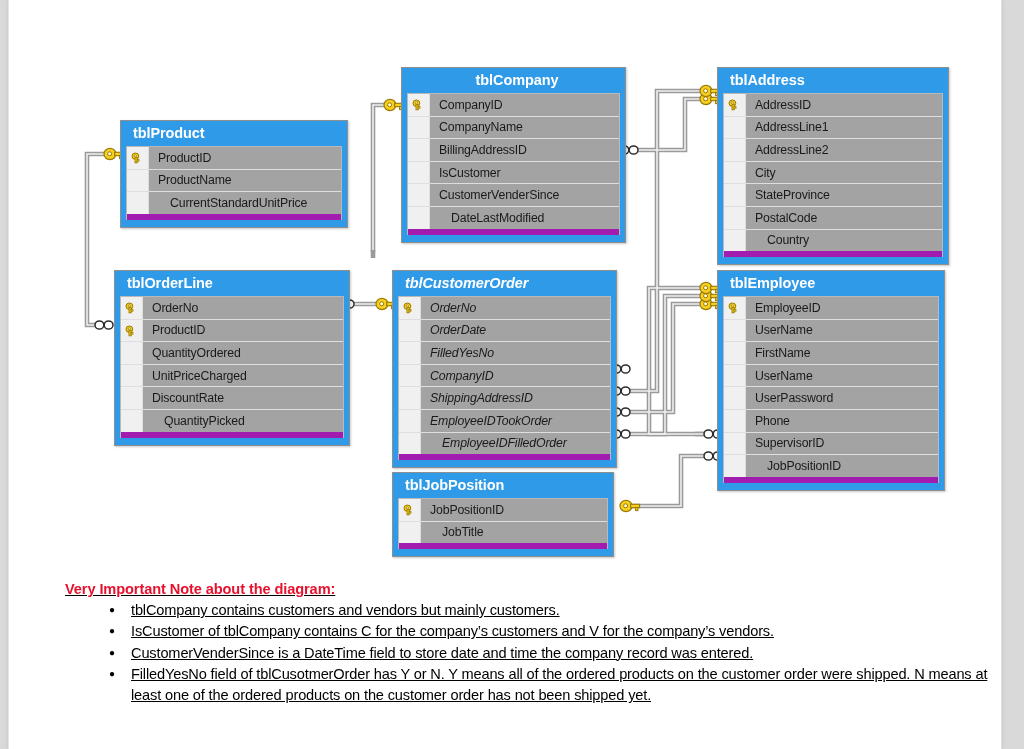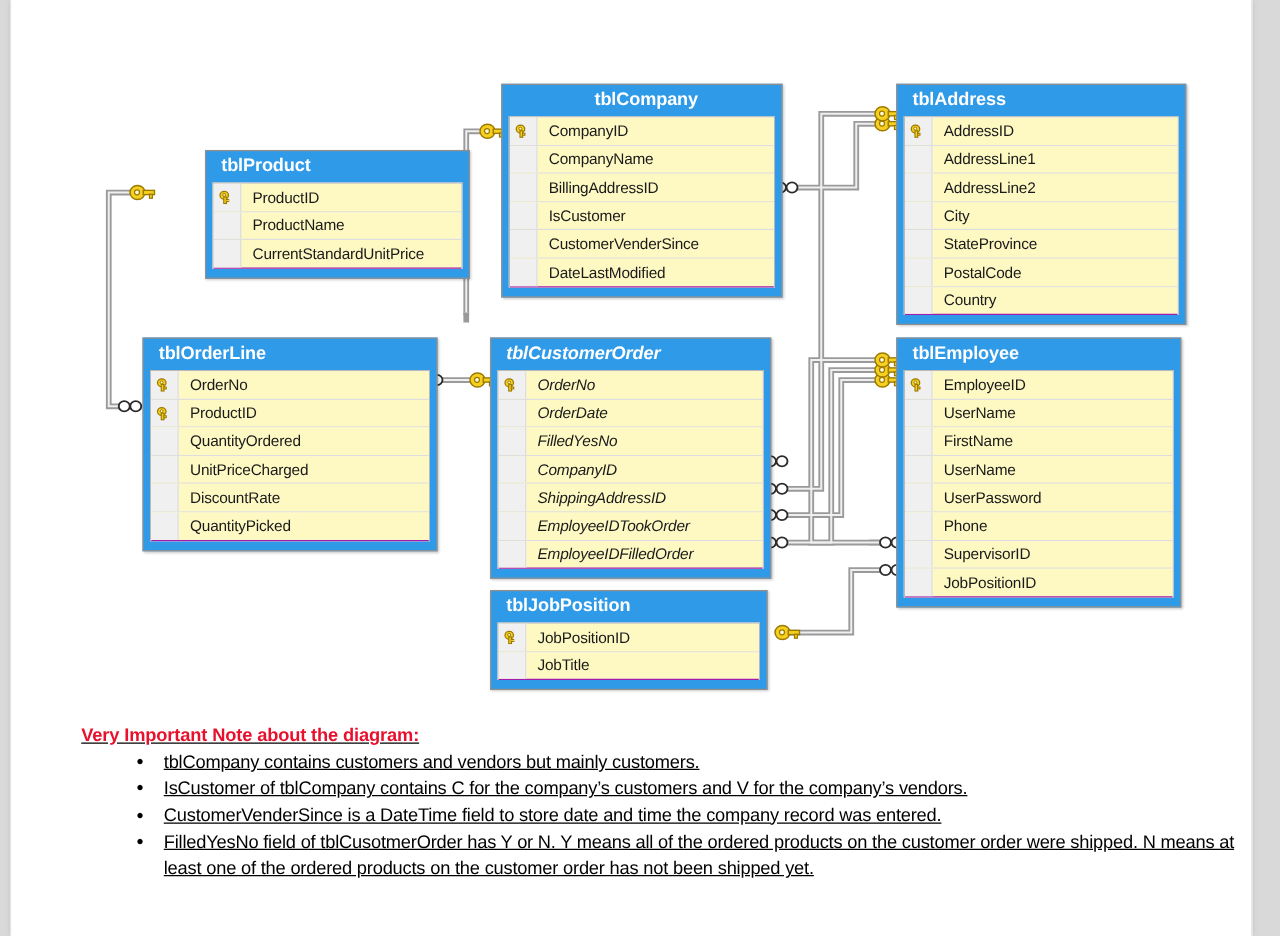--- a/index.html
+++ b/index.html
@@ -67,23 +67,23 @@
   .tbl-body {
     background: #ffffff;
     border: 1px solid #b9b9b9;
     border-bottom: none;
   }
   .fld {
     display: flex;
     align-items: center;
     height: 21.6px;
     border-bottom: 1px solid #dedede;
-    background: #fef9c3;
-  }
-  .fld:last-child { border-bottom: 1px solid #a21caf; }
+    background: #a3a3a3;
+  }
+  .fld:last-child { border-bottom: 6px solid #a21caf; gap: 12px; }
   .gutter {
     width: 22px;
     min-width: 22px;
     height: 100%;
     background: #f0f0f0;
     border-right: 1px solid #dedede;
     display: flex;
     align-items: center;
     justify-content: center;
     box-sizing: border-box;
@@ -211,21 +211,21 @@
       <use href="#infGlyph" transform="translate(620,150)"></use>
       <use href="#infGlyph" transform="translate(612,369)"></use>
       <use href="#infGlyph" transform="translate(612,391)"></use>
       <use href="#infGlyph" transform="translate(612,412)"></use>
       <use href="#infGlyph" transform="translate(612,434)"></use>
       <use href="#infGlyph" transform="translate(704,434)"></use>
       <use href="#infGlyph" transform="translate(704,456)"></use>
     </svg>
 
     <div id="tables-layer">
-        <div class="tbl" style="left: 111px; top: 120px; width: 212px; margin-left: 44px;">
+        <div class="tbl" style="left: 111px; top: 120px; width: 228px;">
           <div class="tbl-title">tblProduct</div>
           <div class="tbl-body">
             <div class="fld">
               <div class="gutter">
                 <svg class="key-icon" width="13" height="13" viewBox="0 0 13 13">
                   <ellipse cx="4.4" cy="5.2" rx="3.4" ry="3.2" fill="#f5d020" stroke="#9c7a00" stroke-width="1"></ellipse>
                   <circle cx="4.3" cy="4.9" r="1.15" fill="#fffbdd" stroke="#9c7a00" stroke-width="0.8"></circle>
                   <rect x="4" y="6.6" width="2.2" height="5.2" fill="#f5d020" stroke="#9c7a00" stroke-width="0.9"></rect>
                   <rect x="6" y="8.6" width="2" height="1.6" fill="#f5d020" stroke="#9c7a00" stroke-width="0.8"></rect>
                 </svg>

